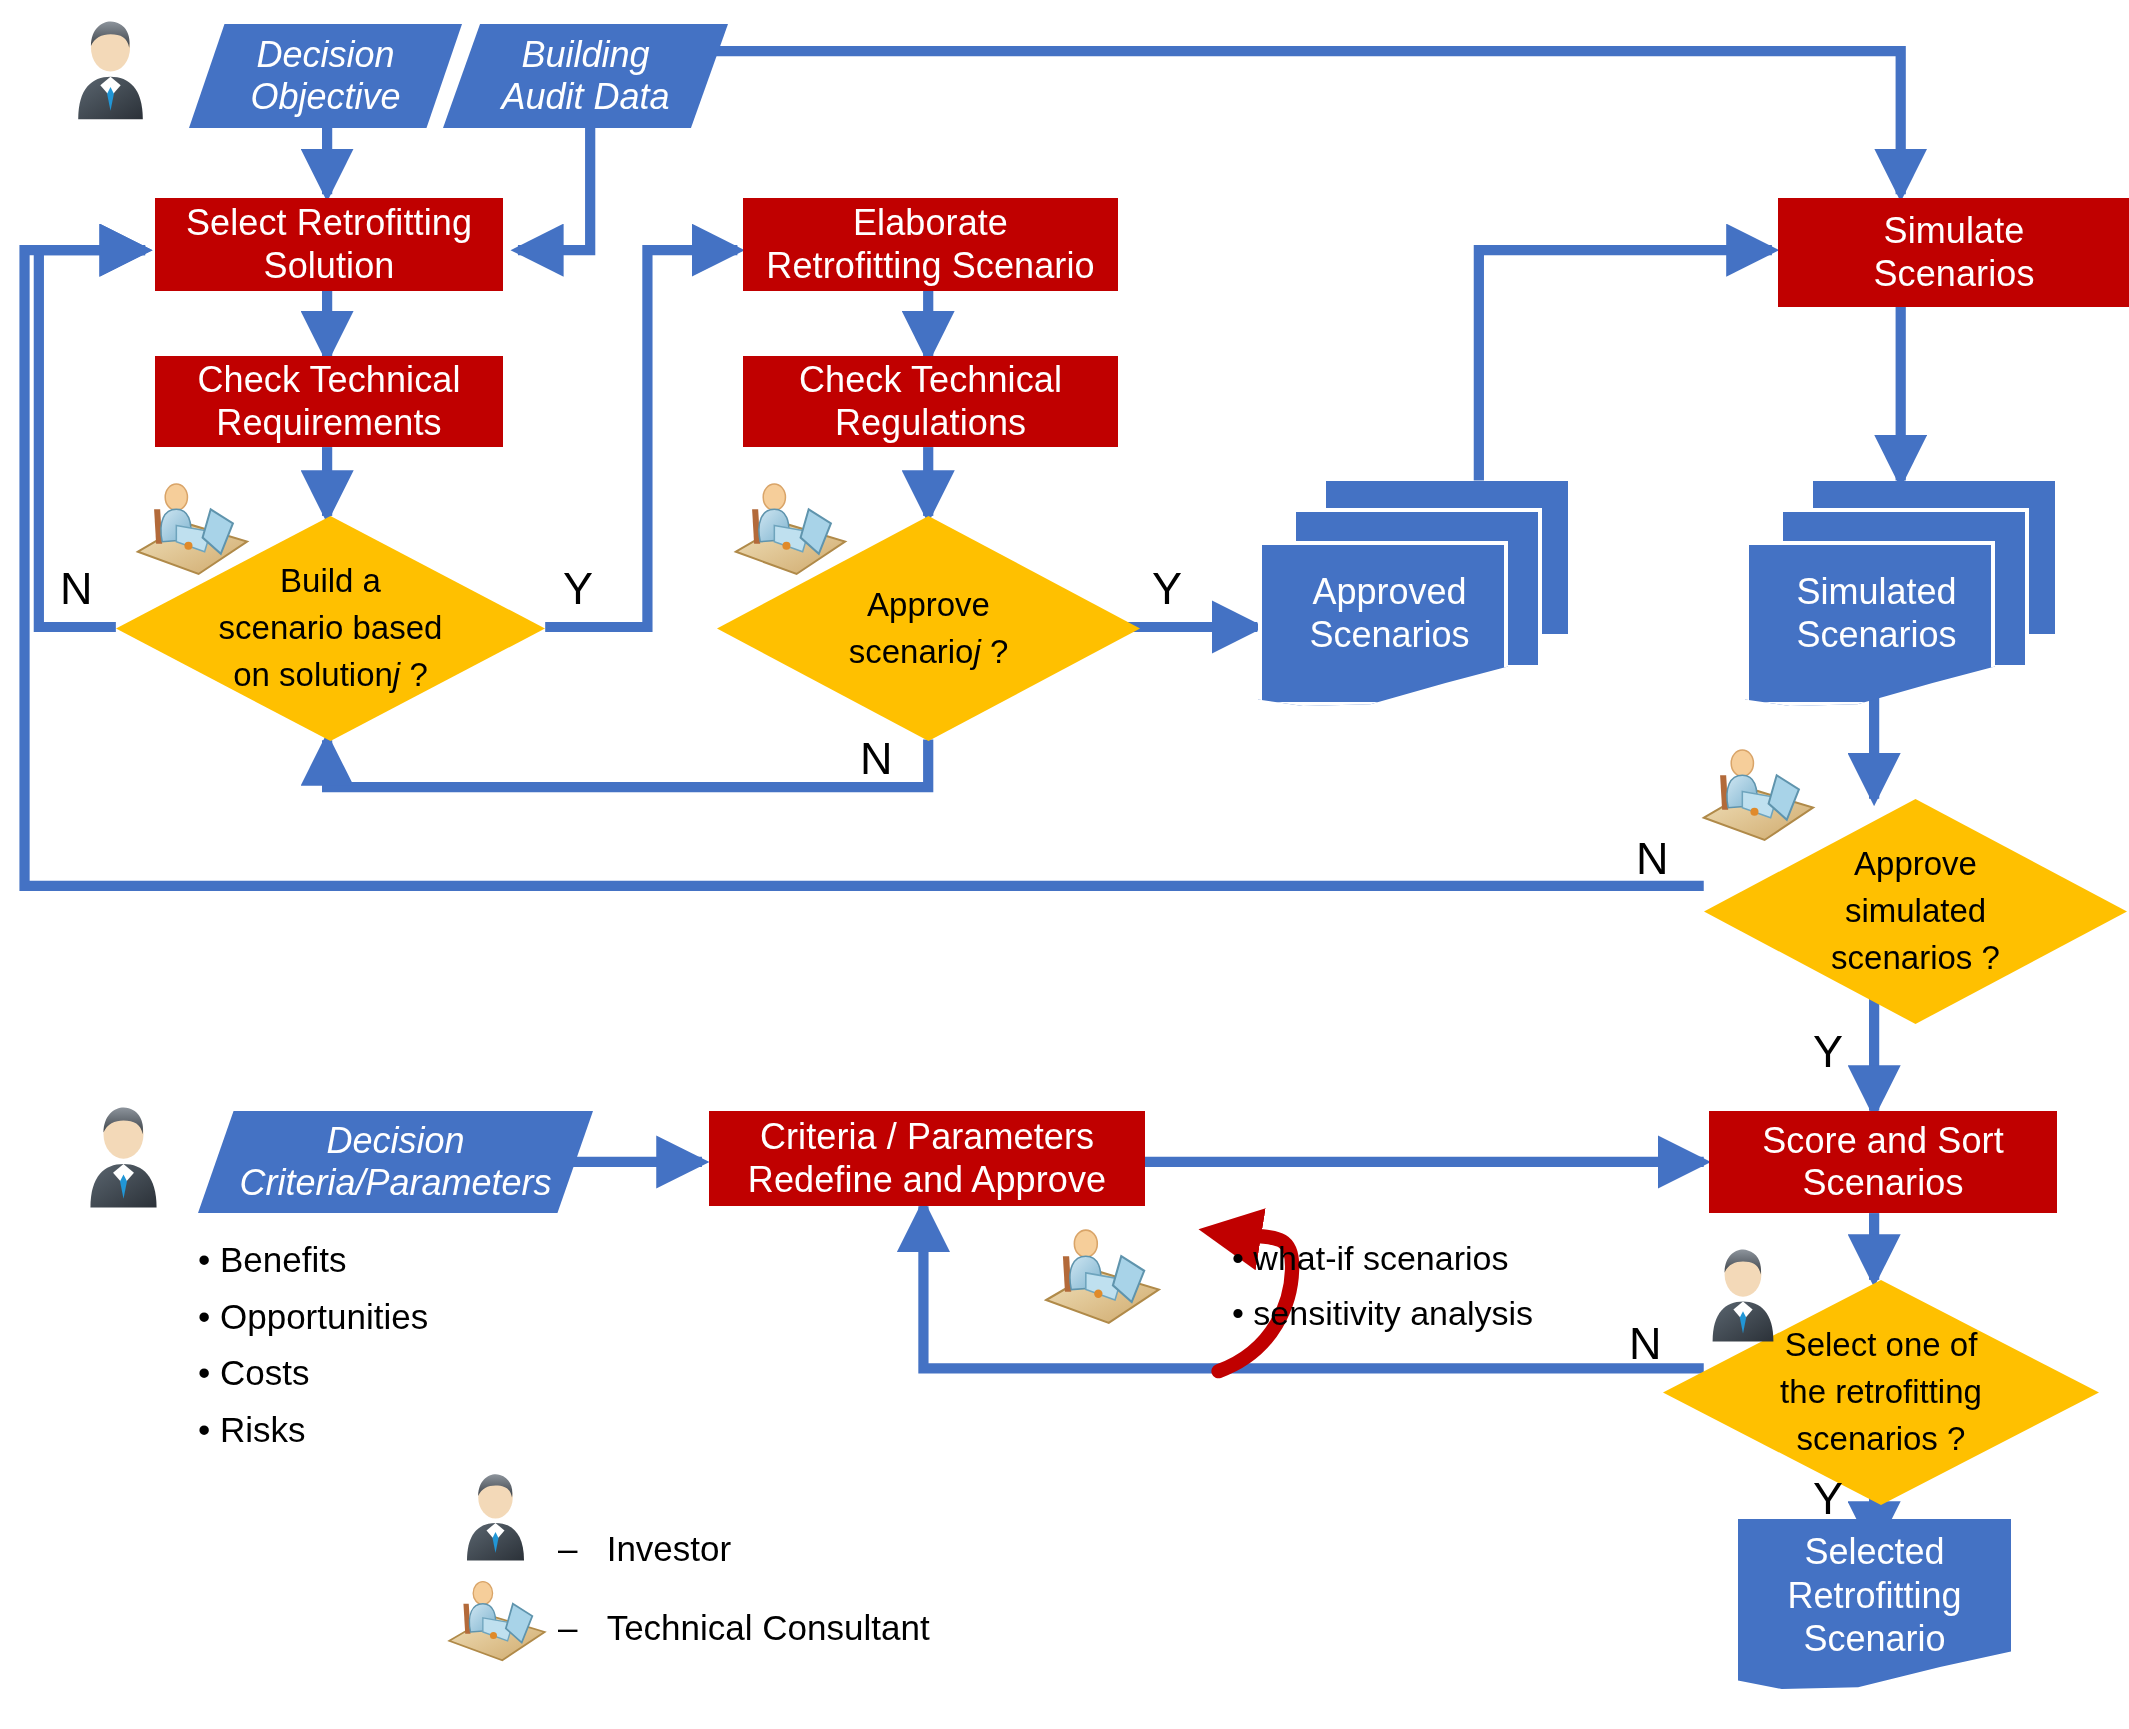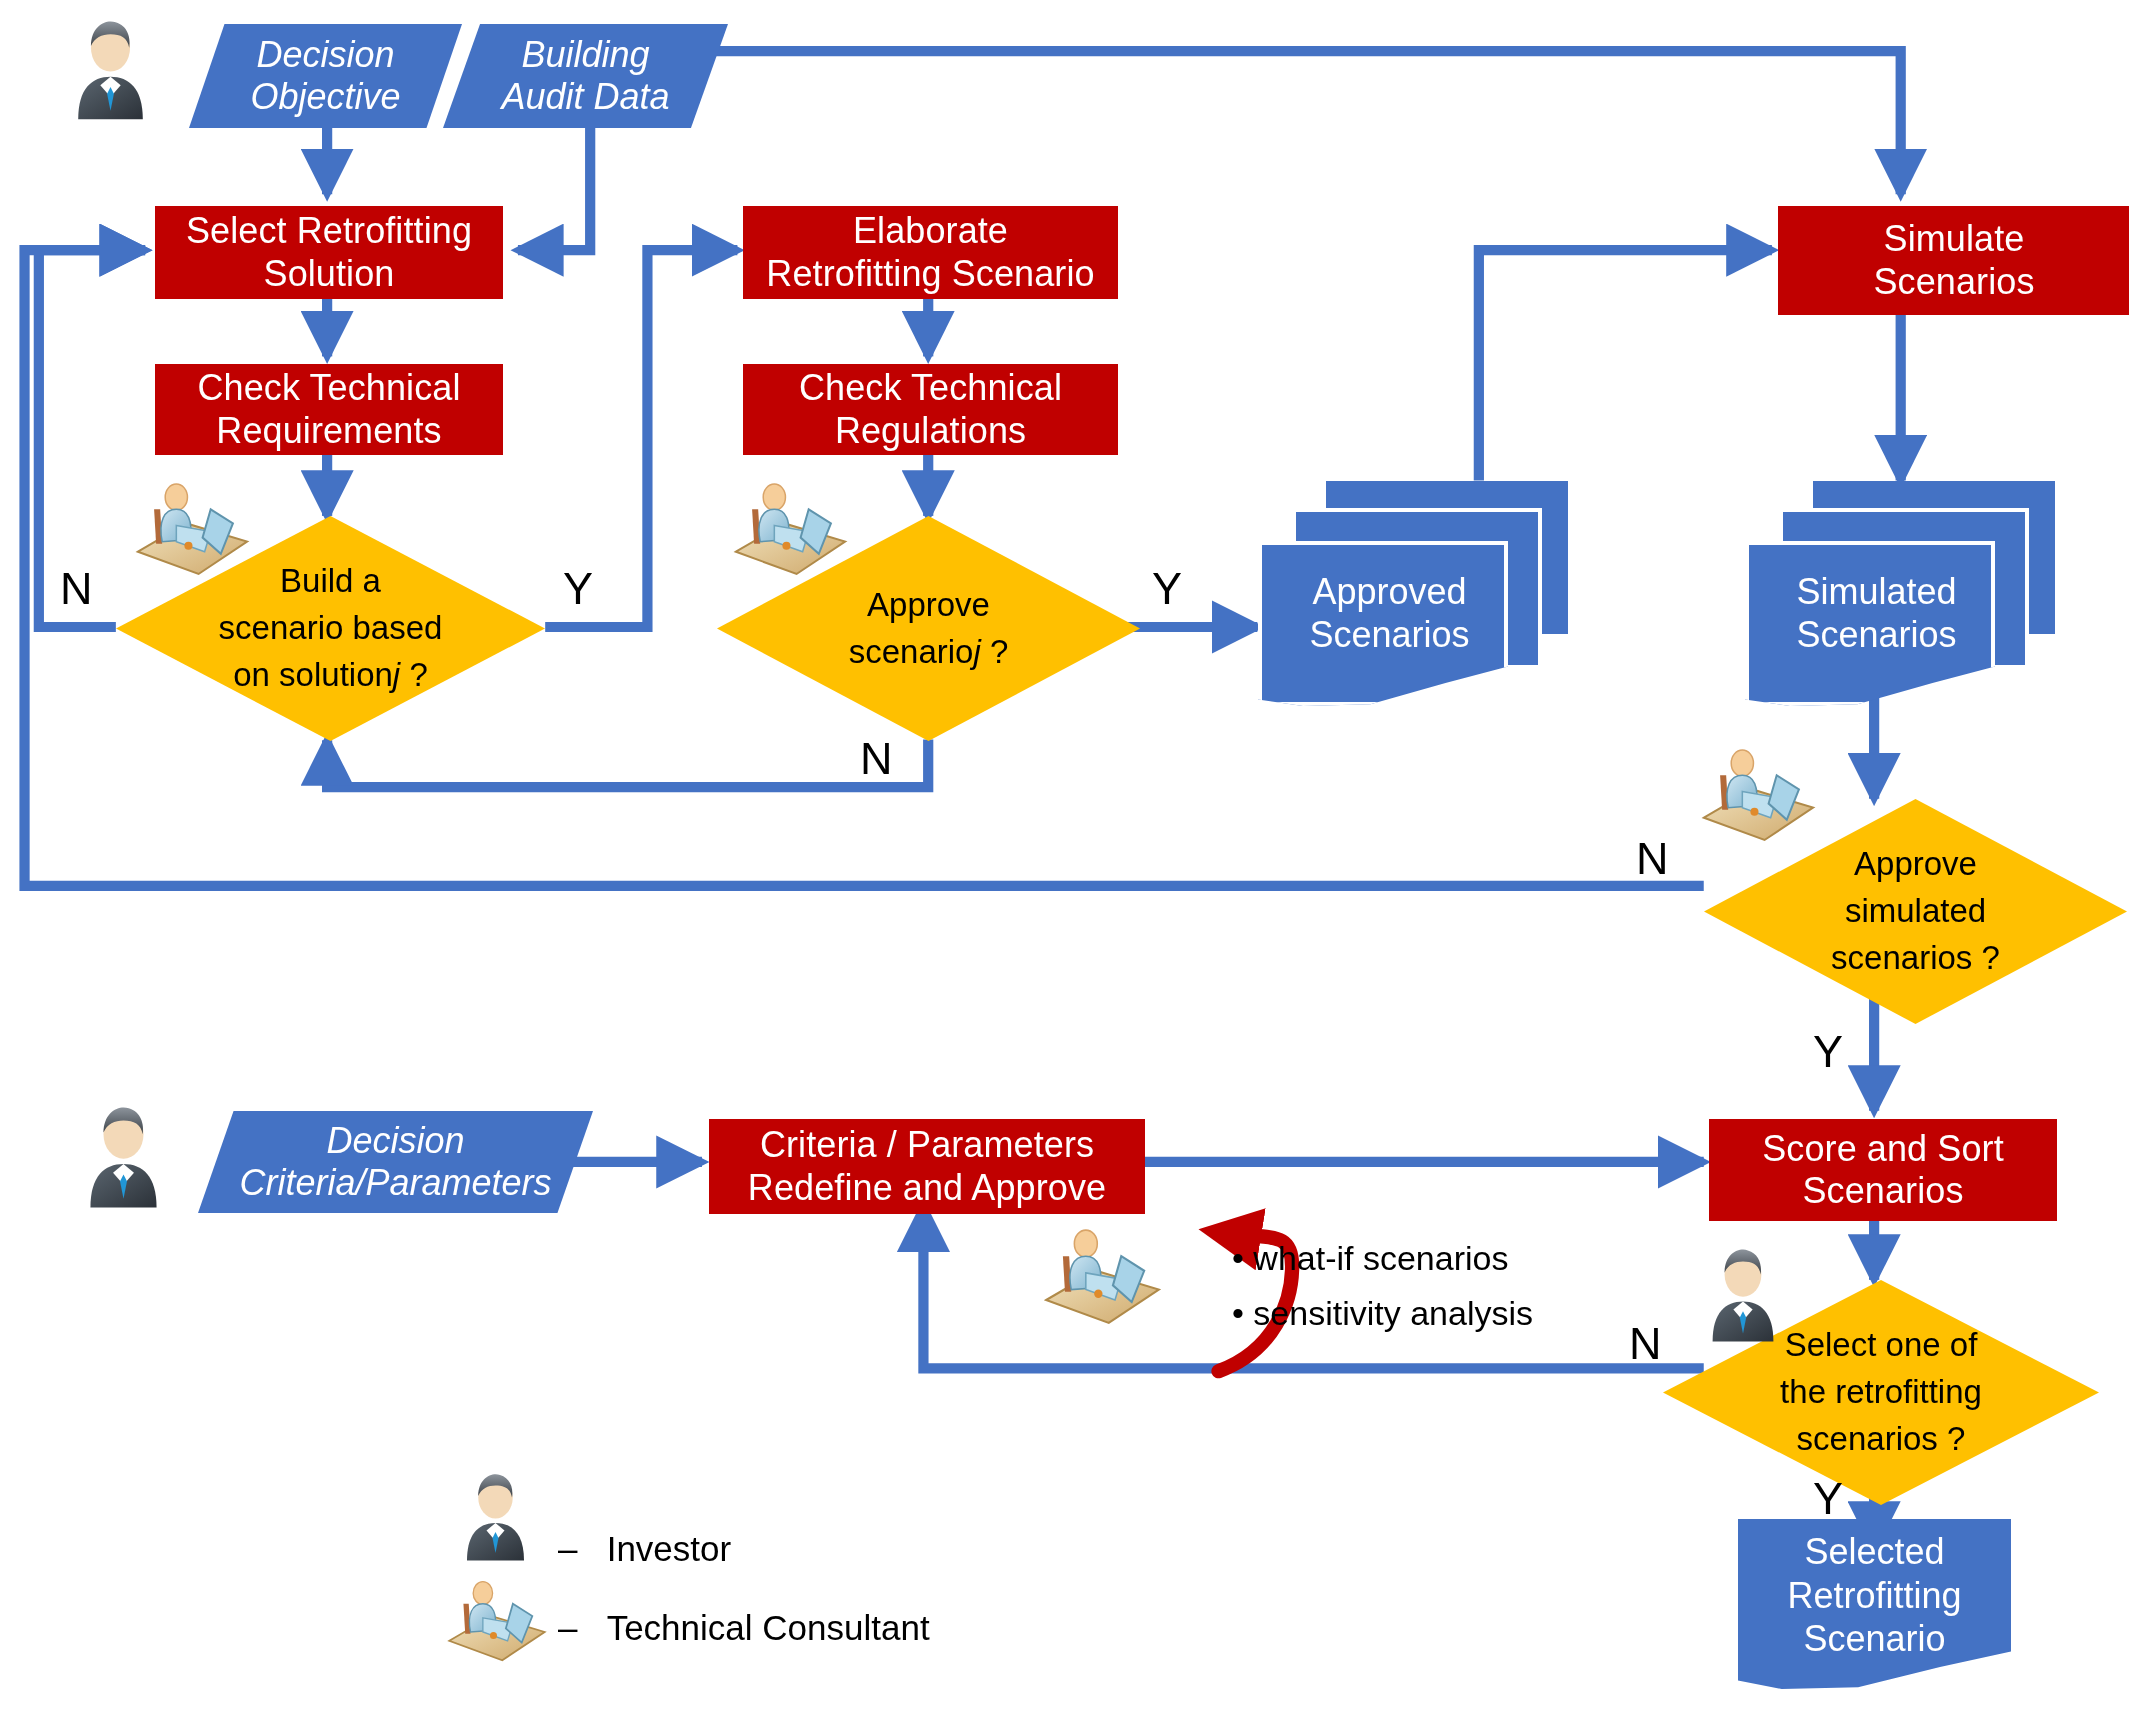--- a/index.html
+++ b/index.html
@@ -9,21 +9,20 @@
     position:relative;
     width:2129px;height:1729px;
     background:#ffffff;
     overflow:hidden;
   }
   #wires{position:absolute;left:0;top:0;width:2129px;height:1729px;}
   .node{position:absolute;box-sizing:border-box;display:flex;align-items:center;justify-content:center;text-align:center;}
   .proc{
     background:#C00000;color:#ffffff;font-size:36px;line-height:1.18;font-weight:400;
     letter-spacing:0.1px;
-    margin-top:8px;
   }
   .para{
     color:#ffffff;font-size:36px;line-height:1.18;font-style:italic;
   }
   .para .paraBg{position:absolute;left:0;top:0;width:100%;height:100%;background:#4472C4;}
   .para .ptxt{position:relative;z-index:2;padding:0 12.3px;}
   .dia{color:#000000;font-size:33px;line-height:1.42;}
   .dia .diaBg{position:absolute;left:0;top:0;width:100%;height:100%;background:#FFC000;}
   .dia .dtxt{position:relative;z-index:2;}
   .doc{color:#ffffff;font-size:36px;line-height:1.2;}
@@ -206,20 +205,26 @@
   </div>
 
   <div class="node para" style="left:198px;top:1111px;width:395px;height:102px;">
     <div class="paraBg" style="clip-path:polygon(9% 0%,100% 0%,91% 100%,0% 100%);"></div>
     <div class="ptxt">
       <div>Decision</div>
       <div>Criteria/Parameters</div>
     </div>
   </div>
 
+  <div class="bullets" style="left:198px;top:1232px;">
+    <div>• Benefits</div>
+    <div>• Opportunities</div>
+    <div>• Costs</div>
+    <div>• Risks</div>
+  </div>
 
   <div class="node proc" style="left:709px;top:1111px;width:436px;height:95px;">
     <div>
       <div>Criteria / Parameters</div>
       <div>Redefine and Approve</div>
     </div>
   </div>
 
   <div class="whatif" style="left:1232px;top:1231px;">
     <div>• what-if scenarios</div>

